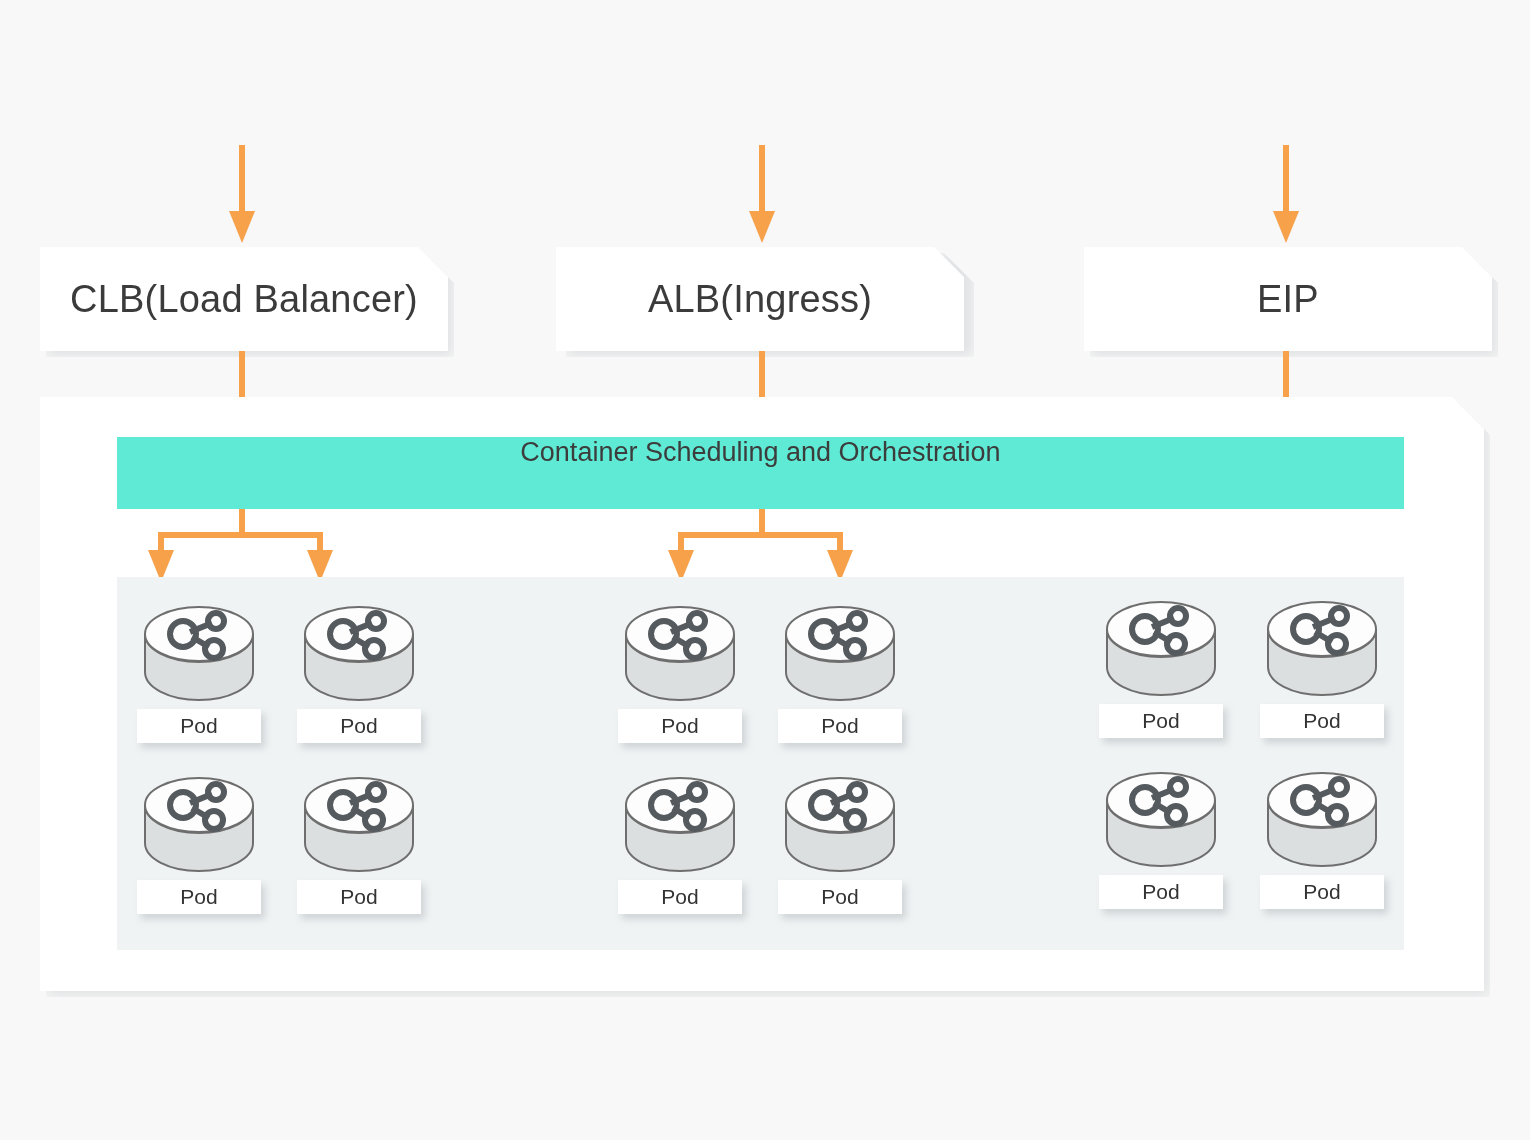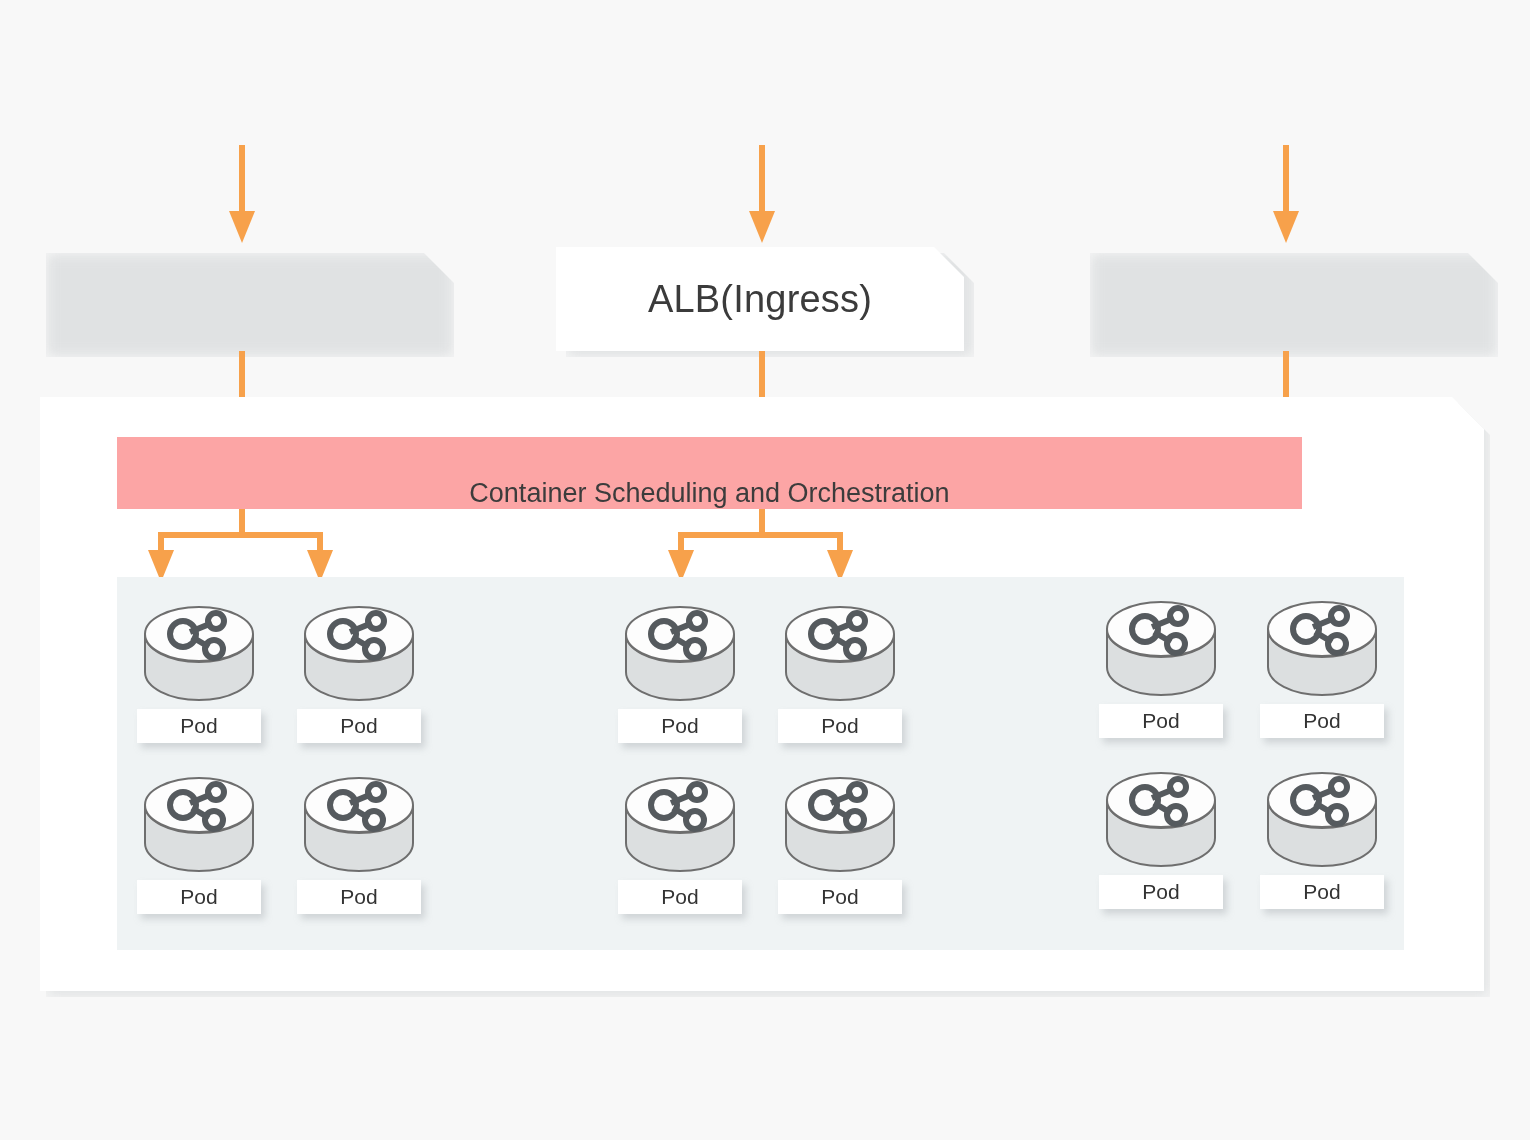--- a/index.html
+++ b/index.html
@@ -60,24 +60,24 @@
     width: 1444px; height: 594px;
     background: #ffffff;
     -webkit-clip-path: polygon(0 0, calc(100% - 32px) 0, 100% 32px, 100% 100%, 0 100%);
     clip-path: polygon(0 0, calc(100% - 32px) 0, 100% 32px, 100% 100%, 0 100%);
   }
 
   
   #sched-band {
     position: absolute;
     left: 117px; top: 437px;
-    width: 1185px; height: 72px;
-    background: #fca5a5;
+    width: 1287px; height: 72px;
+    background: #5eead4;
     display: flex;
-    align-items: flex-end;
+    align-items: flex-start;
     justify-content: center;
     color: #3c3c3c;
     font-size: 27px;
   }
 
   
   #pods-panel {
     position: absolute;
     left: 117px; top: 577px;
     width: 1287px; height: 373px;
@@ -136,27 +136,33 @@
   <div class="stem abs" style="left:239px; top:145px; height:68px;"></div>
   <div class="arrowhead abs" style="left:229px; top:211px;"></div>
 
   <div class="stem abs" style="left:759px; top:145px; height:68px;"></div>
   <div class="arrowhead abs" style="left:749px; top:211px;"></div>
 
   <div class="stem abs" style="left:1283px; top:145px; height:68px;"></div>
   <div class="arrowhead abs" style="left:1273px; top:211px;"></div>
 
   <div class="entry-shadow" style="left:46px; top:253px; width:408px; height:104px;"></div>
+  <div class="entry-box" style="left:40px; top:247px; width:408px; height:104px;">
+    <span>CLB(Load Balancer)</span>
+  </div>
 
   <div class="entry-shadow" style="left:566px; top:253px; width:408px; height:104px;"></div>
   <div class="entry-box" style="left:556px; top:247px; width:408px; height:104px;">
     <span>ALB(Ingress)</span>
   </div>
 
   <div class="entry-shadow" style="left:1090px; top:253px; width:408px; height:104px;"></div>
+  <div class="entry-box" style="left:1084px; top:247px; width:408px; height:104px;">
+    <span>EIP</span>
+  </div>
 
   <div class="stem abs" style="left:239px; top:351px; height:100px;"></div>
   <div class="stem abs" style="left:759px; top:351px; height:100px;"></div>
 
   <div class="stem abs" style="left:1283px; top:351px; height:195px;"></div>
   <div class="arrowhead abs" style="left:1273px; top:544px;"></div>
 
   <div id="outer-shadow"></div>
   <div id="outer-container"></div>
 

